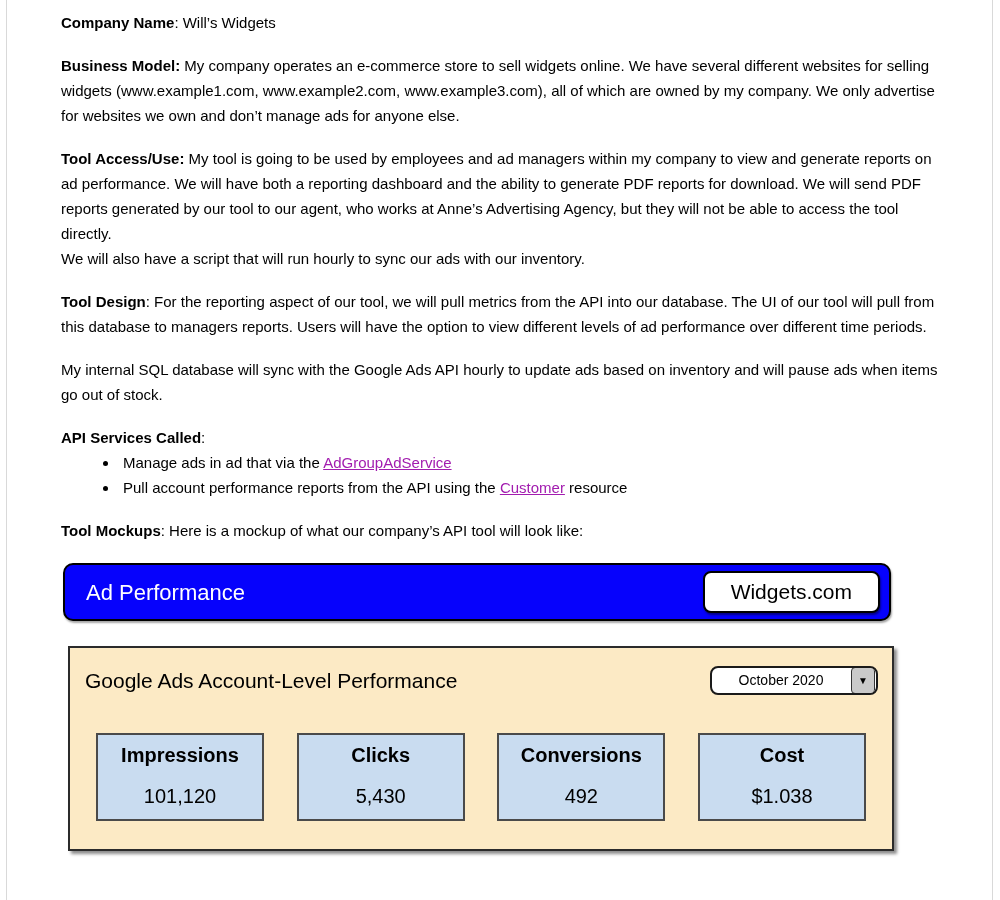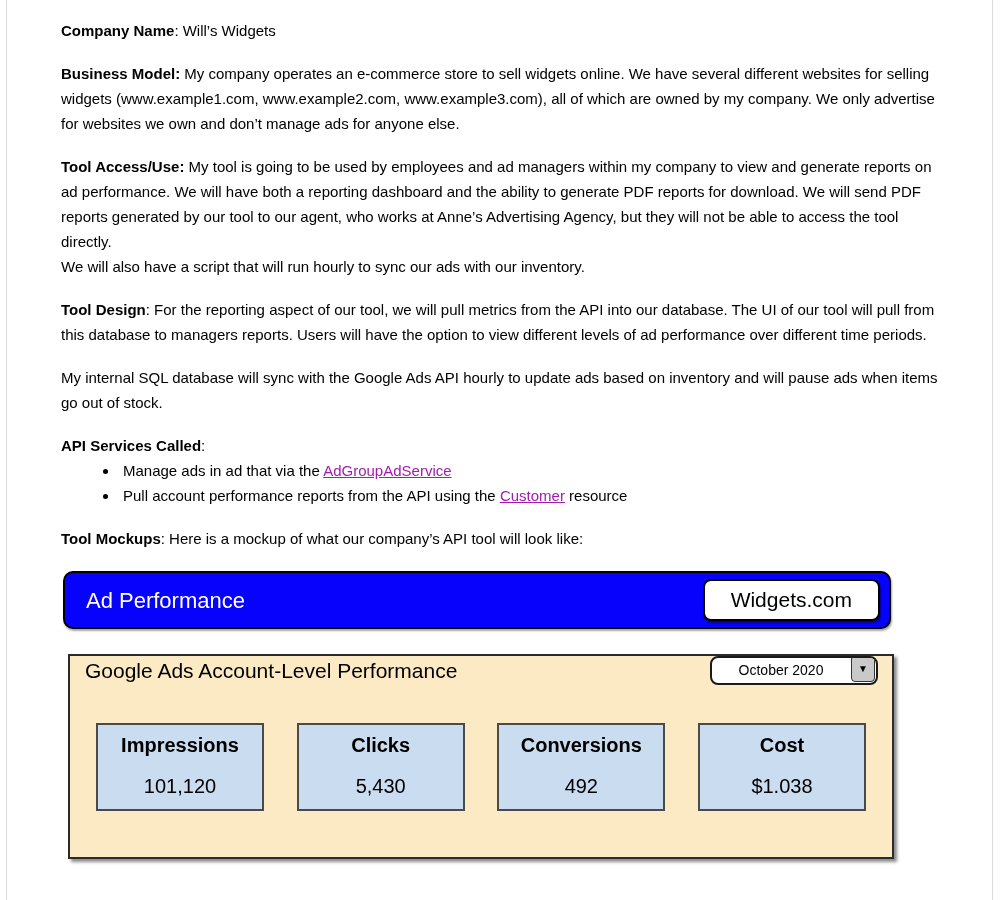--- a/index.html
+++ b/index.html
@@ -17,21 +17,21 @@
     background:#fff;
     border-left:1px solid #d9d9d9;
     border-right:1px solid #d9d9d9;
   }
   .doc {
     padding:2px 52px 0 54px;
     font-size:15px;
     line-height:25px;
   }
   .doc p { margin:18px 0 0 0; }
-  .doc p.first { margin-top:16px; }
+  .doc p.first { margin-top:8px; }
   .doc strong { font-weight:bold; }
   .doc a { color:#a21caf; text-decoration:underline; cursor:pointer; }
   ul.api-list { margin:0; padding:0 0 0 58px; list-style:disc; }
   ul.api-list li { padding-left:4px; line-height:25px; }
 
   
   .banner {
     margin:20px 0 0 2px;
     width:828px; height:58px;
     background:#0602FC;
@@ -56,24 +56,25 @@
   .panel {
     margin:25px 0 0 7px;
     width:826px; height:205px;
     background:#FCEAC5;
     border:2px solid #2b2b2b;
     box-shadow:3px 3px 3px rgba(0,0,0,0.45);
   }
   .panel-header {
     display:flex; justify-content:space-between; align-items:center;
     padding:0 14px 0 15px;
+    margin-top:18px;
   }
   .panel-title { font-size:21px; }
   .dropdown {
-    display:flex; align-items:flex-end;
+    display:flex; align-items:center;
     width:168px; height:29px;
     background:#fff;
     border:2px solid #1a1a1a;
     border-radius:8px;
     overflow:hidden;
     cursor:pointer;
   }
   .dropdown-value {
     flex:1; display:flex; align-items:center; justify-content:center;
     font-size:14px;

